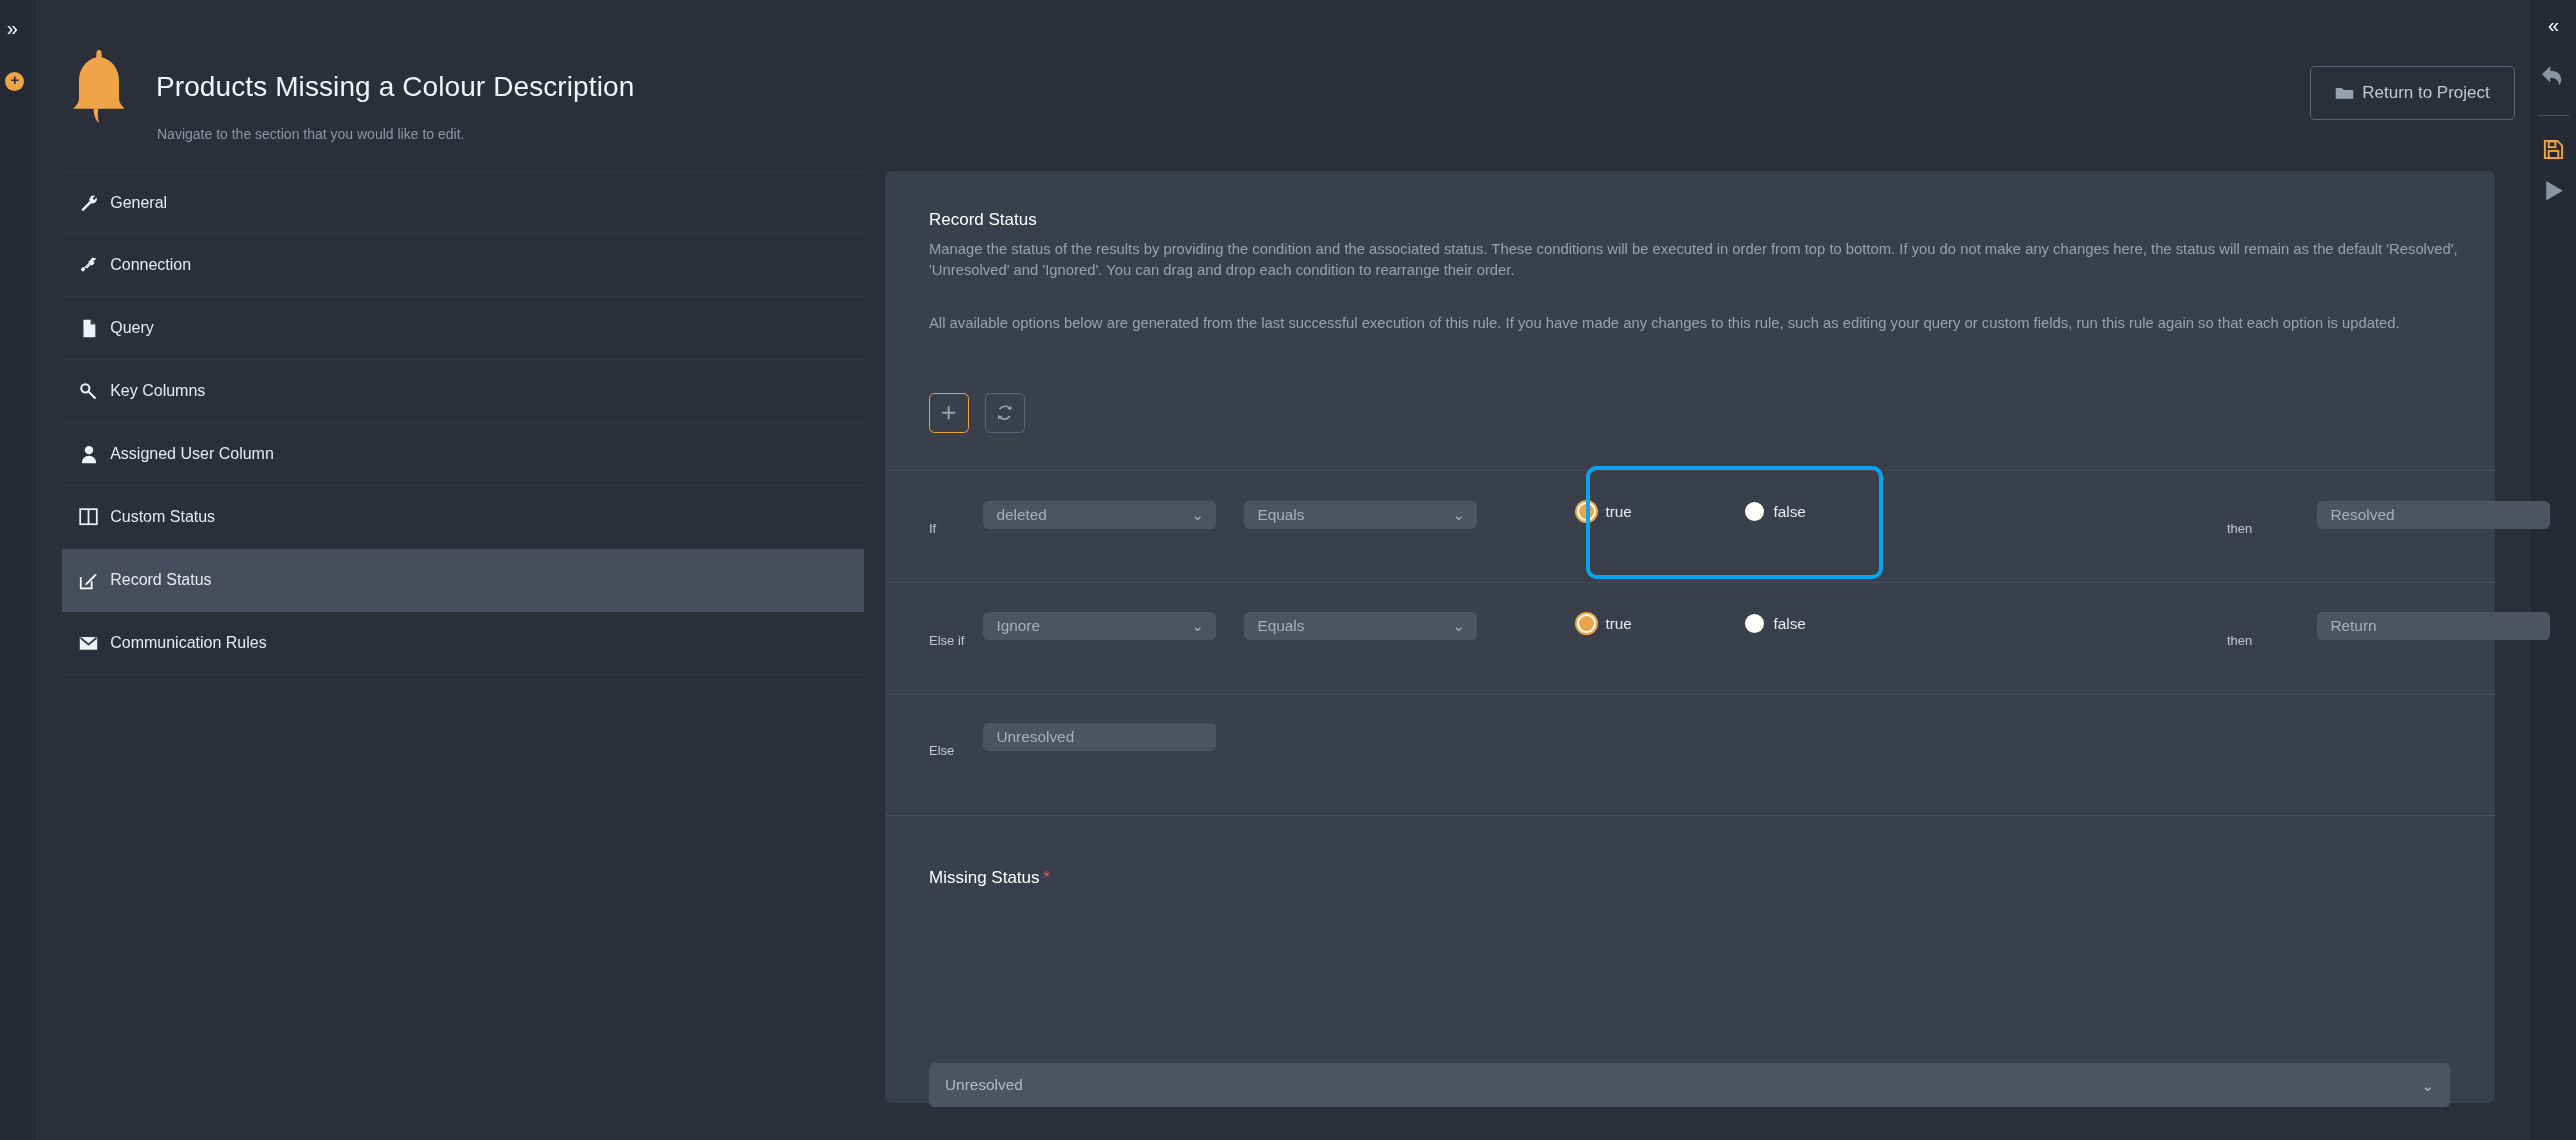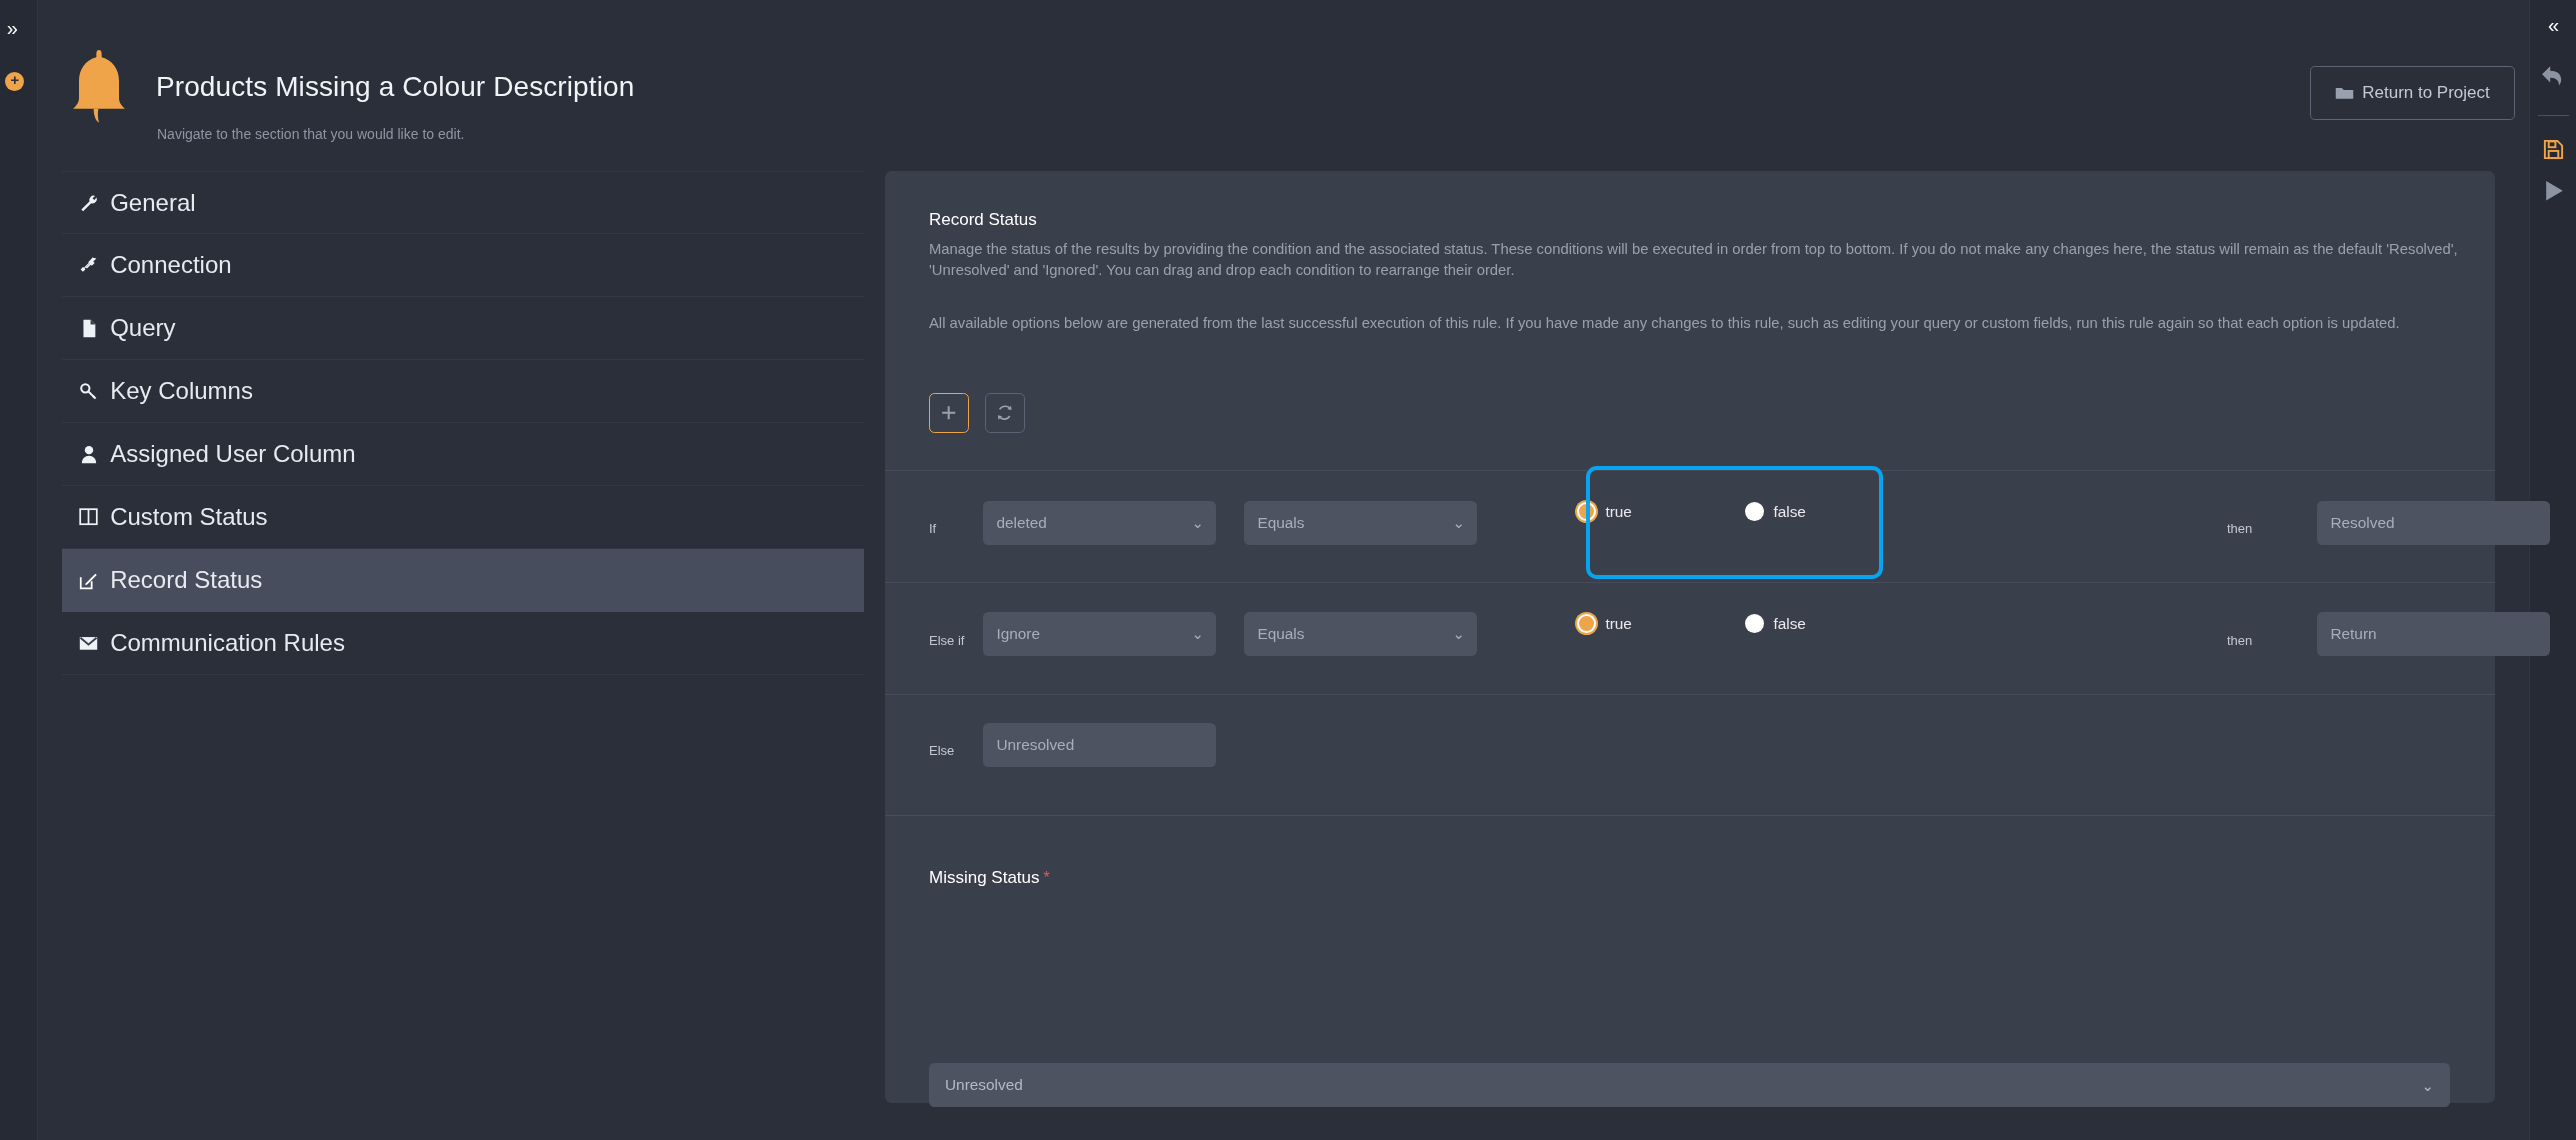--- a/index.html
+++ b/index.html
@@ -62,21 +62,21 @@
     cursor: pointer;
   }
 
   
   .nav { position: absolute; left: 62px; top: 171px; width: 802px; }
   .nav-item {
     position: relative; height: 63px;
     display: flex; align-items: center; gap: 10.7px;
     padding-left: 16px;
     border-bottom: 0.7px solid #343844;
-    color: #e7eaef; font-size: 24px;
+    color: #e7eaef; font-size: 16px;
     cursor: pointer;
   }
   .nav-item:first-child { border-top: 0.7px solid #343844; }
   .nav-item.active { background: #474d5c; border-bottom-color: transparent; }
   .nav-item .ic { width: 21.5px; height: 21.5px; display: inline-flex; align-items: center; justify-content: center; flex: 0 0 21.5px; }
   .nav-item .ic svg { display: block; }
 
   
   .panel {
     position: absolute; left: 885px; top: 171px;
@@ -98,21 +98,21 @@
   .icon-btn.accent { border: 0.7px solid #f0a44a; }
   .icon-btn.plain  { border: 0.7px solid #5d6475; }
 
   .divider {
     position: absolute; left: 0; width: 1610px; height: 0.7px; background: #464c5a;
   }
 
   .rowlabel { position: absolute; font-size: 13px; color: #c3c8d2; }
 
   .select {
-    position: absolute; height: 44px;
+    position: absolute; height: 28px;
     background: #4d5361; border: none; border-radius: 5.4px;
     color: #a8aeba; font-size: 15.4px;
     display: flex; align-items: center; padding: 0 13.4px;
     cursor: pointer;
   }
   .select .caret {
     position: absolute; right: 12px; top: 50%; transform: translateY(-50%);
     color: #a8aeba; font-size: 14.8px; line-height: 1;
   }
   .select.plainbox { cursor: default; }

